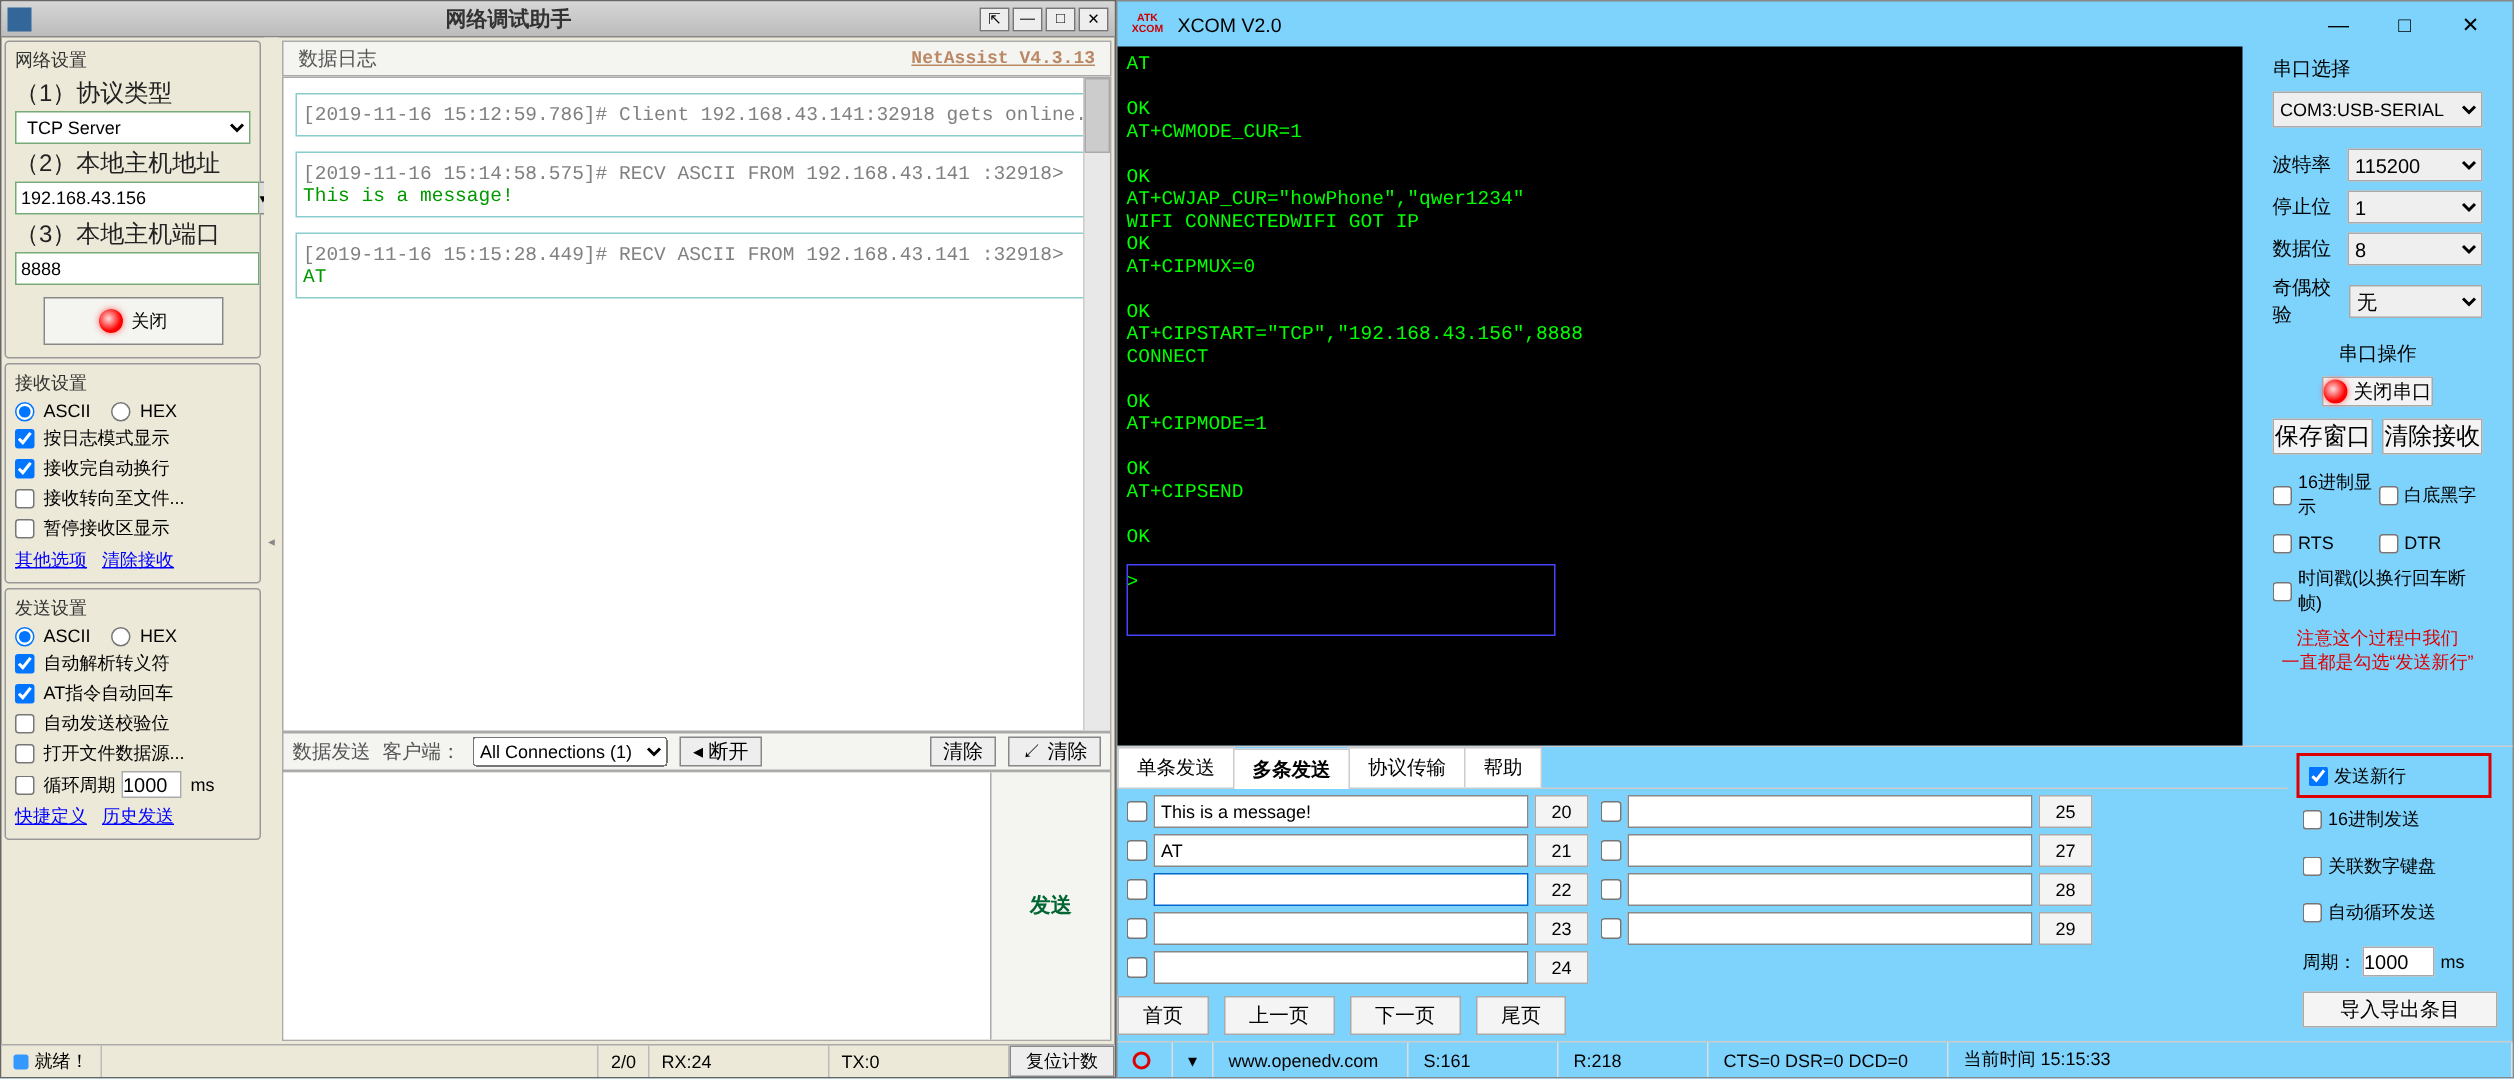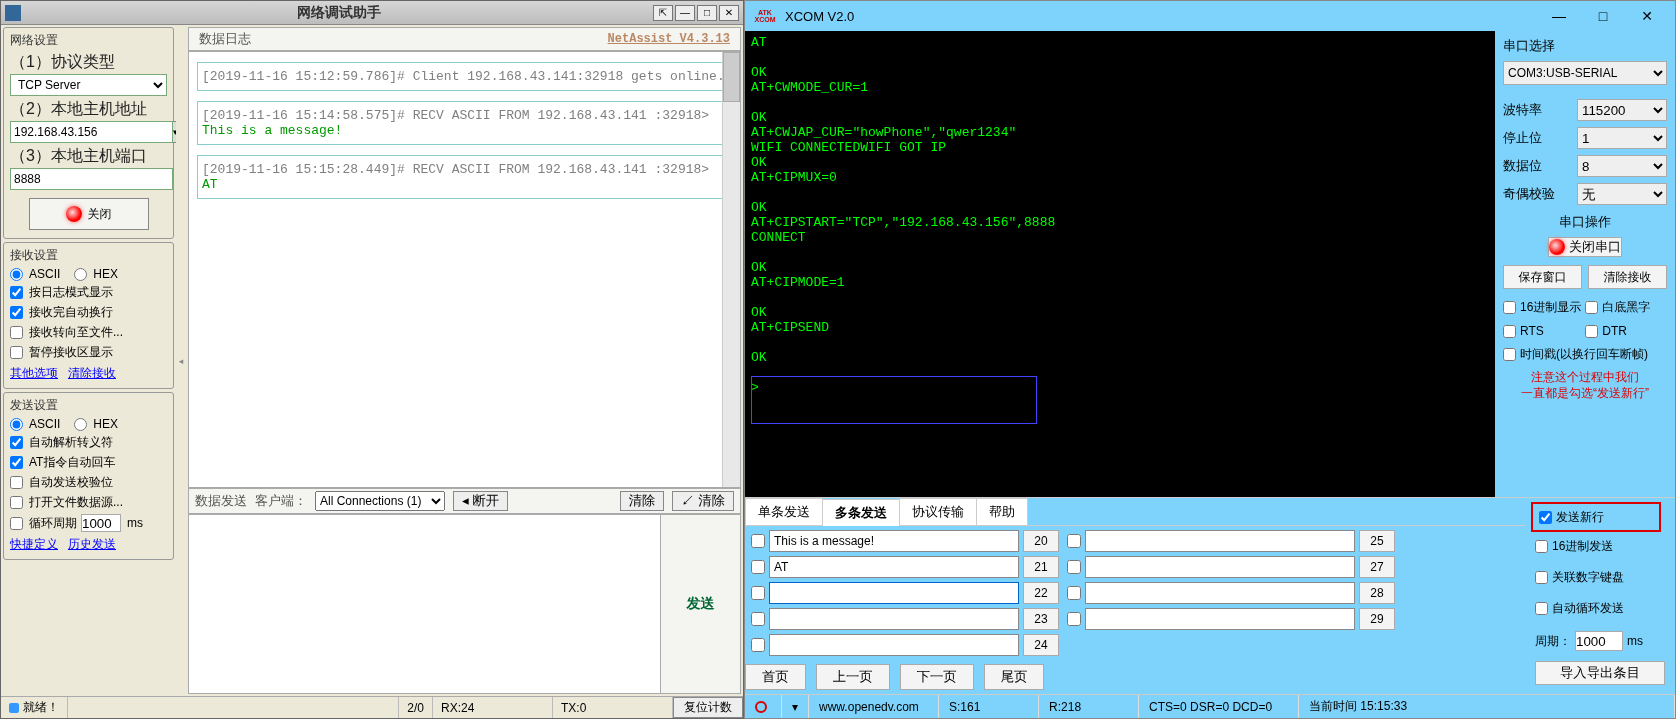--- a/index.html
+++ b/index.html
@@ -53,29 +53,29 @@
 
 .right-app { width: 932px; height: 719px; background: #7dd3fc; border: 1px solid #888; display: flex; flex-direction: column; }
 .right-titlebar { height: 30px; display: flex; align-items: center; padding: 0 6px; }
 .right-titlebar .logo { width: 28px; height: 20px; display: flex; flex-direction: column; align-items: center; justify-content: center; font-size: 7px; font-weight: bold; color: #c00; line-height: 7px; margin-right: 6px; }
 .right-titlebar .title { font-size: 13px; }
 .right-titlebar .spacer { flex: 1; }
 .right-titlebar .wbtn { width: 44px; height: 28px; display: flex; align-items: center; justify-content: center; cursor: pointer; font-size: 14px; }
 .right-body { flex: 1; display: flex; }
 .terminal { flex: 1; background: #000; color: #0f0; font-family: "Courier New", monospace; font-size: 13px; padding: 4px 6px; white-space: pre; line-height: 15px; position: relative; }
 .terminal .cursor-box { position: absolute; left: 6px; top: 345px; width: 286px; height: 48px; border: 1px solid #44f; }
-.right-panel { width: 180px; padding: 6px 8px; font-size: 13px; }
+.right-panel { width: 180px; padding: 6px 20px; font-size: 13px; }
 .rp-title { font-size: 13px; margin-bottom: 6px; }
 .rp-combo { width: 100%; height: 24px; border: 1px solid #aaa; font-size: 12px; margin-bottom: 8px; }
 .rp-row { display: flex; align-items: center; justify-content: space-between; margin: 6px 0; }
 .rp-row select { width: 90px; height: 22px; border: 1px solid #aaa; }
 .rp-op { display: flex; align-items: center; gap: 6px; margin: 8px 0; flex-direction: column; }
 .rp-op .btn { flex: 1; height: 26px; border: 1px solid #aaa; background: #f4f4f4; display: flex; align-items: center; justify-content: center; gap: 4px; cursor: pointer; }
 .rp-btn-row { display: flex; gap: 6px; margin: 6px 0; }
-.rp-btn-row .b { flex: 1; height: 24px; border: 1px solid #aaa; background: #f4f4f4; cursor: pointer; font-size: 12px; }
+.rp-btn-row .b { flex: 1; height: 24px; border: 1px solid #aaa; background: #f4f4f4; cursor: pointer; font-size: 16px; }
 .rp-check { display: flex; align-items: center; gap: 4px; margin: 4px 0; font-size: 12px; }
 .rp-check.half { display: inline-flex; width: 48%; }
 .red-note { color: #d00; font-size: 12px; text-align: center; margin-top: 6px; line-height: 16px; }
 
 .right-bottom { border-top: 1px solid #ccc; }
 .tabs { display: flex; border-bottom: 1px solid #ccc; }
 .tabs .tab { padding: 4px 12px; border: 1px solid #ccc; border-bottom: none; background: #fff; margin-right: -1px; cursor: pointer; font-size: 13px; }
 .tabs .tab.active { font-weight: bold; background: #fff; position: relative; top: 1px; }
 .multi-send { display: flex; padding: 4px 6px; gap: 8px; }
 .ms-col { display: flex; flex-direction: column; gap: 4px; }

